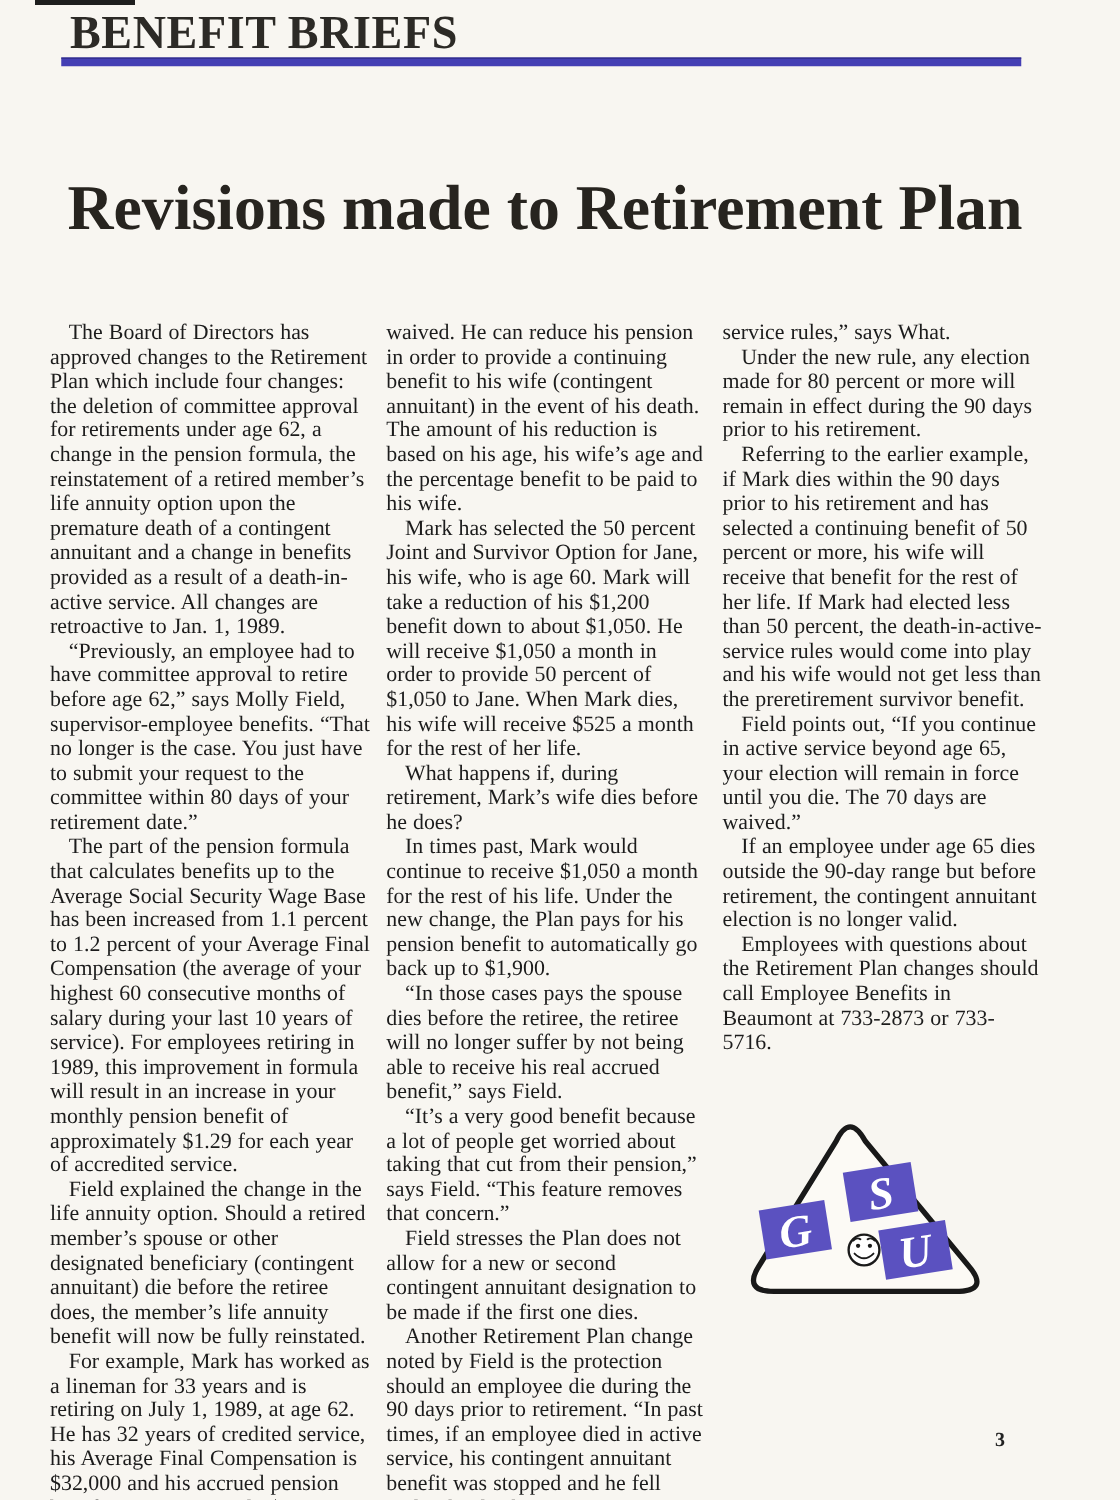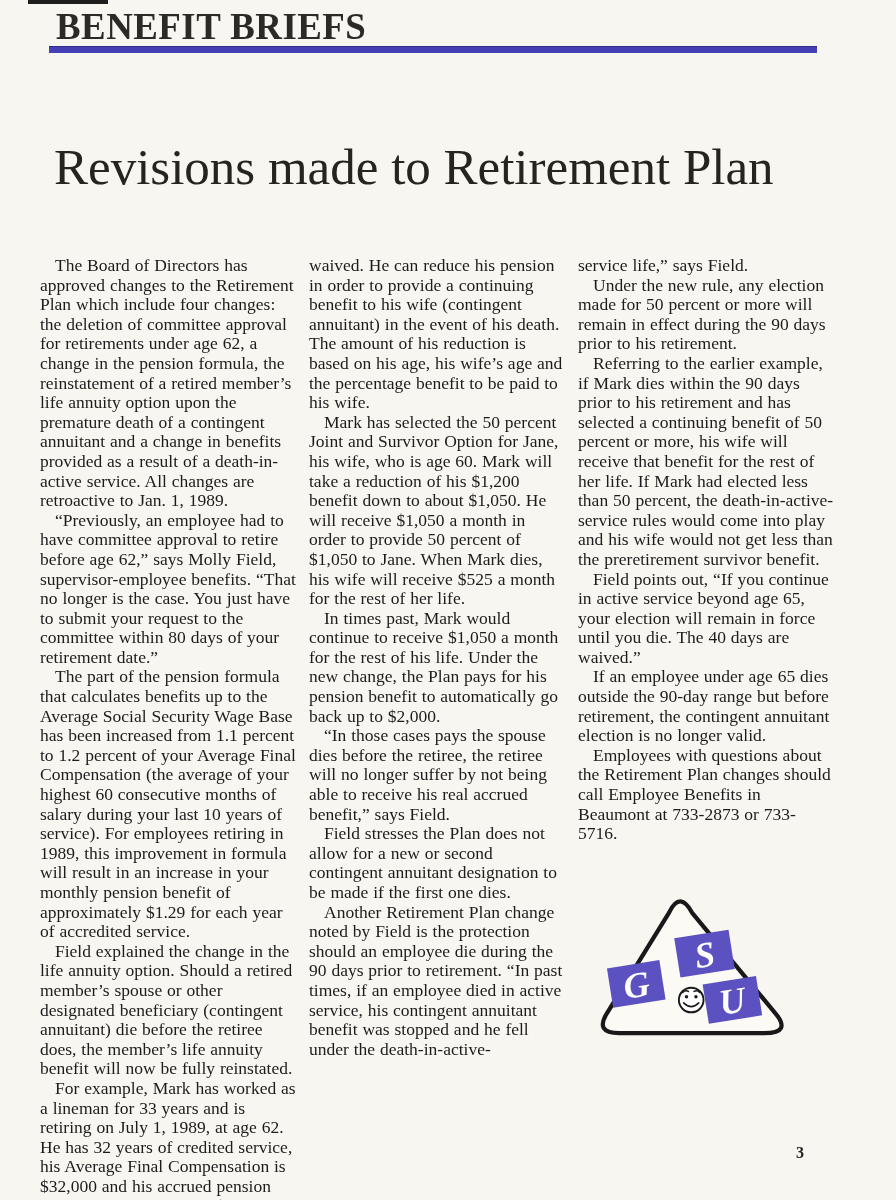--- a/index.html
+++ b/index.html
@@ -44,21 +44,21 @@
     left:49px;top:46px;
     width:768px;height:7px;
     background:var(--rule);
     border-top:1px solid #2e2b86;
   }
   .headline{
     position:absolute;
     left:54px;top:138px;
     width:800px;
     font-size:51px;
-    font-weight:400;
+    font-weight:700;
     letter-spacing:0px;
     color:var(--headline-ink);
     white-space:nowrap;
   }
   .columns{
     position:absolute;
     left:40px;top:256px;
     width:795px;
     display:flex;
     gap:13px;
@@ -116,30 +116,32 @@
     <div class="column">
         <p>The Board of Directors has approved changes to the Retirement Plan which include four changes: the deletion of committee approval for retirements under age 62, a change in the pension formula, the reinstatement of a retired member’s life annuity option upon the premature death of a contingent annuitant and a change in benefits provided as a result of a death-in-active service. All changes are retroactive to Jan. 1, 1989.</p>
         <p>“Previously, an employee had to have committee approval to retire before age 62,” says Molly Field, supervisor-employee benefits. “That no longer is the case. You just have to submit your request to the committee within 80 days of your retirement date.”</p>
         <p>The part of the pension formula that calculates benefits up to the Average Social Security Wage Base has been increased from 1.1 percent to 1.2 percent of your Average Final Compensation (the average of your highest 60 consecutive months of salary during your last 10 years of service). For employees retiring in 1989, this improvement in formula will result in an increase in your monthly pension benefit of approximately $1.29 for each year of accredited service.</p>
         <p>Field explained the change in the life annuity option. Should a retired member’s spouse or other designated beneficiary (contingent annuitant) die before the retiree does, the member’s life annuity benefit will now be fully reinstated.</p>
         <p>For example, Mark has worked as a lineman for 33 years and is retiring on July 1, 1989, at age 62. He has 32 years of credited service, his Average Final Compensation is $32,000 and his accrued pension benefit is approximately $1,200 a</p>
       </div>
     <div class="column">
         <p class="no-indent">waived. He can reduce his pension in order to provide a continuing benefit to his wife (contingent annuitant) in the event of his death. The amount of his reduction is based on his age, his wife’s age and the percentage benefit to be paid to his wife.</p>
         <p>Mark has selected the 50 percent Joint and Survivor Option for Jane, his wife, who is age 60. Mark will take a reduction of his $1,200 benefit down to about $1,050. He will receive $1,050 a month in order to provide 50 percent of $1,050 to Jane. When Mark dies, his wife will receive $525 a month for the rest of her life.</p>
-        <p>In times past, Mark would continue to receive $1,050 a month for the rest of his life. Under the new change, the Plan pays for his pension benefit to automatically go back up to $2,000.</p>
+        <p>What happens if, during retirement, Mark’s wife dies before he does?</p>
+        <p>In times past, Mark would continue to receive $1,050 a month for the rest of his life. Under the new change, the Plan pays for his pension benefit to automatically go back up to $1,900.</p>
         <p>“In those cases pays the spouse dies before the retiree, the retiree will no longer suffer by not being able to receive his real accrued benefit,” says Field.</p>
+        <p>“It’s a very good benefit because a lot of people get worried about taking that cut from their pension,” says Field. “This feature removes that concern.”</p>
         <p>Field stresses the Plan does not allow for a new or second contingent annuitant designation to be made if the first one dies.</p>
         <p>Another Retirement Plan change noted by Field is the protection should an employee die during the 90 days prior to retirement. “In past times, if an employee died in active service, his contingent annuitant benefit was stopped and he fell under the death-in-active-</p>
       </div>
     <div class="column">
-        <p class="no-indent">service life,” says Field.</p>
-        <p>Under the new rule, any election made for 50 percent or more will remain in effect during the 90 days prior to his retirement.</p>
+        <p class="no-indent">service rules,” says What.</p>
+        <p>Under the new rule, any election made for 80 percent or more will remain in effect during the 90 days prior to his retirement.</p>
         <p>Referring to the earlier example, if Mark dies within the 90 days prior to his retirement and has selected a continuing benefit of 50 percent or more, his wife will receive that benefit for the rest of her life. If Mark had elected less than 50 percent, the death-in-active-service rules would come into play and his wife would not get less than the preretirement survivor benefit.</p>
-        <p>Field points out, “If you continue in active service beyond age 65, your election will remain in force until you die. The 40 days are waived.”</p>
+        <p>Field points out, “If you continue in active service beyond age 65, your election will remain in force until you die. The 70 days are waived.”</p>
         <p>If an employee under age 65 dies outside the 90-day range but before retirement, the contingent annuitant election is no longer valid.</p>
         <p>Employees with questions about the Retirement Plan changes should call Employee Benefits in Beaumont at 733-2873 or 733-5716.</p>
       </div>
   </div>
 
   <div class="logo-wrap">
     <svg viewBox="0 0 240 190">
       <path class="tri" d="M 92.5,41 L 27,147 Q 14,168 40,168 L 193,168 Q 223,168 204,146 L 117,41 Q 104,17 92.5,41 Z"></path>
       <g transform="rotate(-9 130 84)">
         <rect class="tile" x="101" y="63" width="58" height="42"></rect>

